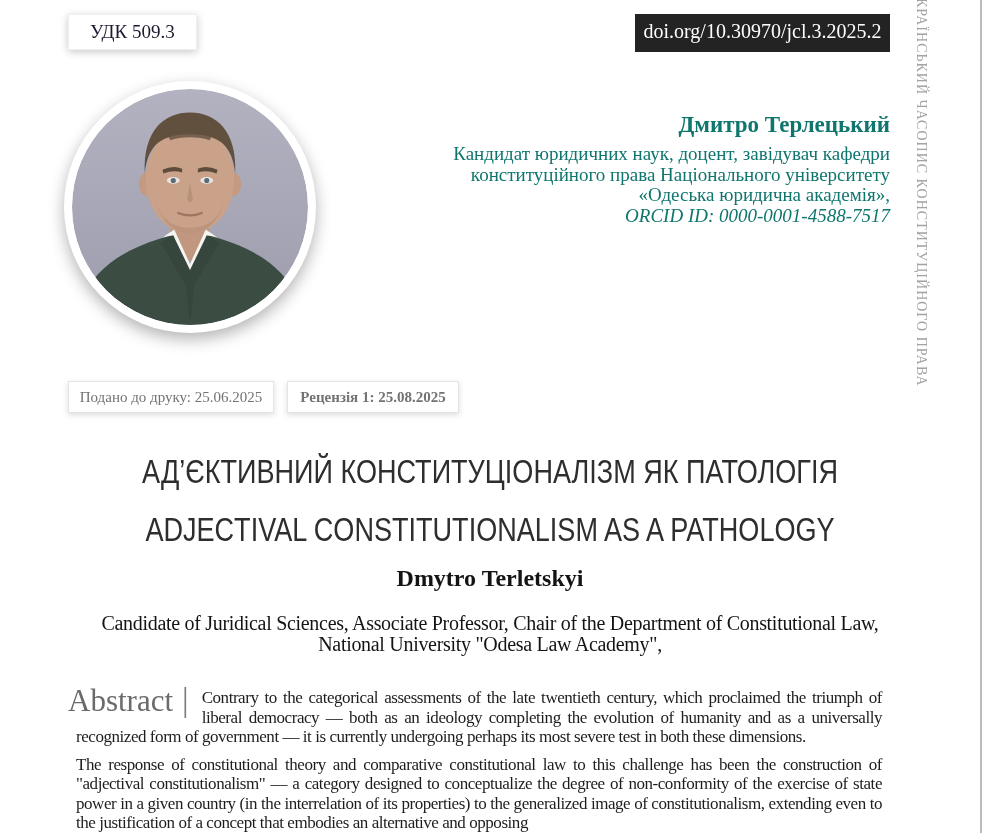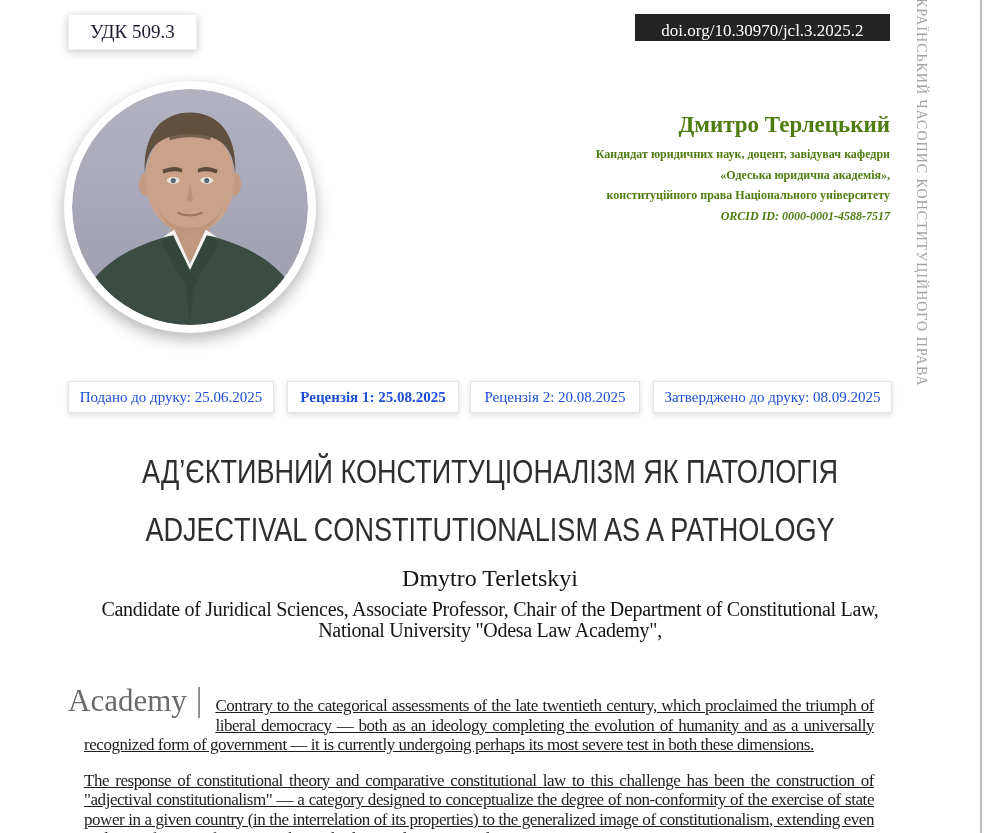--- a/index.html
+++ b/index.html
@@ -8,22 +8,22 @@
     background:#ffffff; font-family:"Liberation Serif", serif; color:#1e1e1e;
   }
   
   .udk-box{
     position:absolute; left:68px; top:14px; height:34px; padding:0 21px;
     background:#ffffff; border:1px solid #efefef;
     box-shadow:0 2px 8px rgba(0,0,0,.22);
     font-size:19px; line-height:34px; color:#1b1b30; white-space:nowrap;
   }
   .doi-box{
-    position:absolute; left:635px; top:14px; width:255px; height:27px;
-    background:#232323; color:#ffffff; font-size:17px; line-height:34px;
+    position:absolute; left:635px; top:14px; width:255px; height:38px;
+    background:#232323; color:#ffffff; font-size:20px; line-height:34px;
     text-align:center; white-space:nowrap;
   }
   
   .journal-vertical{
     position:absolute; left:913px; top:-13px;
     writing-mode:vertical-rl; text-orientation:mixed;
     font-size:14px; letter-spacing:1px; color:#a3a3a3; white-space:nowrap;
   }
   .edge-line{
     position:absolute; left:980px; top:0; width:2px; height:833px;
@@ -31,56 +31,56 @@
   }
   
   .photo-wrap{
     position:absolute; left:64px; top:81px; width:236px; height:236px;
     background:#ffffff; border-radius:50%; padding:8px;
     box-shadow:0 6px 16px rgba(0,0,0,.30);
   }
   .photo-wrap svg{display:block; border-radius:50%;}
   
   .author-uk{
-    position:absolute; right:101px; top:112px; text-align:right; color:#4d7c0f;
+    position:absolute; right:101px; top:112px; text-align:right; color:#0f766e;
     width:520px;
   }
   .author-uk .name{font-size:23px; font-weight:bold; margin-bottom:6px;}
-  .author-uk .line{font-size:12px; line-height:20.5px;font-weight:bold;}
+  .author-uk .line{font-size:19px; line-height:20.5px;}
   .author-uk .ital{font-style:italic;}
   
   .date-box{
     position:absolute; top:381px; height:30px; background:#ffffff;
     border:1px solid #e4e4e4; box-shadow:0 2px 6px rgba(0,0,0,.14);
-    font-size:15px; color:#1d4ed8; display:flex; align-items:center;
+    font-size:15px; color:#737373; display:flex; align-items:center;
     justify-content:center; white-space:nowrap;
   }
   .db1{left:68px;  width:204px;}
   .db2{left:287px; width:170px;font-weight:bold;}
   .db3{left:470px; width:168px;}
   .db4{left:653px; width:237px;}
   
   .big-title{
     position:absolute; left:0; right:11px; text-align:center;
     font-family:"Liberation Sans", sans-serif; font-weight:400;
     font-size:33px; color:#2e2e2e; transform:scaleX(.82); white-space:nowrap;
   }
   .title-uk{top:453px;}
   .title-en{top:511px;}
   
   .author-en{position:absolute; left:0; right:11px; top:565px; text-align:center; color:#141414;}
-  .author-en .name{font-size:24px; font-weight:normal; margin-bottom:7px;}
+  .author-en .name{font-size:24px; font-weight:bold; margin-bottom:21px;}
   .author-en .line{font-size:20px; line-height:21px; letter-spacing:-.3px;}
   
   .abstract{
     position:absolute; left:68px; top:680px; width:822px;
     font-size:17px; line-height:19.5px; letter-spacing:-.45px;
     text-align:justify; color:#1d1d1d;
   }
-  .abstract p{margin:16px;text-decoration:underline;}
+  .abstract p{margin:8px;}
   .abstract-label{
     float:left; font-size:31px; line-height:40px; color:#6a6a6a;
     padding-right:13px; letter-spacing:0; white-space:nowrap;
   }
   .abstract-label .bar{
     font-size:33px; color:#7c7c7c; margin-left:9px; font-weight:normal;
   }
 </style>
 </head>
 <body>
@@ -137,40 +137,38 @@
 
         <path d="M120,96 L117,113 Q120,117 123,113 Z" fill="#b8917a"></path>
         <path d="M108,126 Q120,131 132,126" stroke="#9f7562" stroke-width="2.2" fill="none" stroke-linecap="round"></path>
       </g>
     </svg>
   </div>
 
   <div class="author-uk">
     <div class="name">Дмитро Терлецький</div>
     <div class="line">Кандидат юридичних наук, доцент, завідувач кафедри</div>
+    <div class="line">конституційного права Національного університету</div>
     <div class="line">«Одеська юридична академія»,</div>
-    <div class="line">конституційного права Національного університету</div>
     <div class="line ital">ORCID ID: 0000-0001-4588-7517</div>
   </div>
 
   <div class="date-box db1">Подано до друку: 25.06.2025</div>
   <div class="date-box db2">Рецензія 1: 25.08.2025</div>
-  <div class="date-box db3">Рецензія 2: 20.08.2025</div>
-  <div class="date-box db4">Затверджено до друку: 08.09.2025</div>
 
   <div class="big-title title-uk">АД’ЄКТИВНИЙ КОНСТИТУЦІОНАЛІЗМ ЯК ПАТОЛОГІЯ</div>
   <div class="big-title title-en">ADJECTIVAL CONSTITUTIONALISM AS A PATHOLOGY</div>
 
   <div class="author-en">
     <div class="name">Dmytro Terletskyi</div>
     <div class="line">Candidate of Juridical Sciences, Associate Professor, Chair of the Department of Constitutional Law,</div>
     <div class="line">National University "Odesa Law Academy",</div>
   </div>
 
   <div class="abstract" lang="en">
     <div class="abstract-label">
-      <span>Academy</span><span class="bar">|</span>
+      <span>Abstract</span><span class="bar">|</span>
     </div>
     <p>Contrary to the categorical assessments of the late twentieth century, which proclaimed the triumph of liberal democracy — both as an ideology completing the evolution of humanity and as a universally recognized form of government — it is currently undergoing perhaps its most severe test in both these dimensions.</p>
     <p>The response of constitutional theory and comparative constitutional law to this challenge has been the construction of "adjectival constitutionalism" — a category designed to conceptualize the degree of non-conformity of the exercise of state power in a given country (in the interrelation of its properties) to the generalized image of constitutionalism, extending even to the justification of a concept that embodies an alternative and opposing</p>
   </div>
 
 </div>
 
 </body></html>

